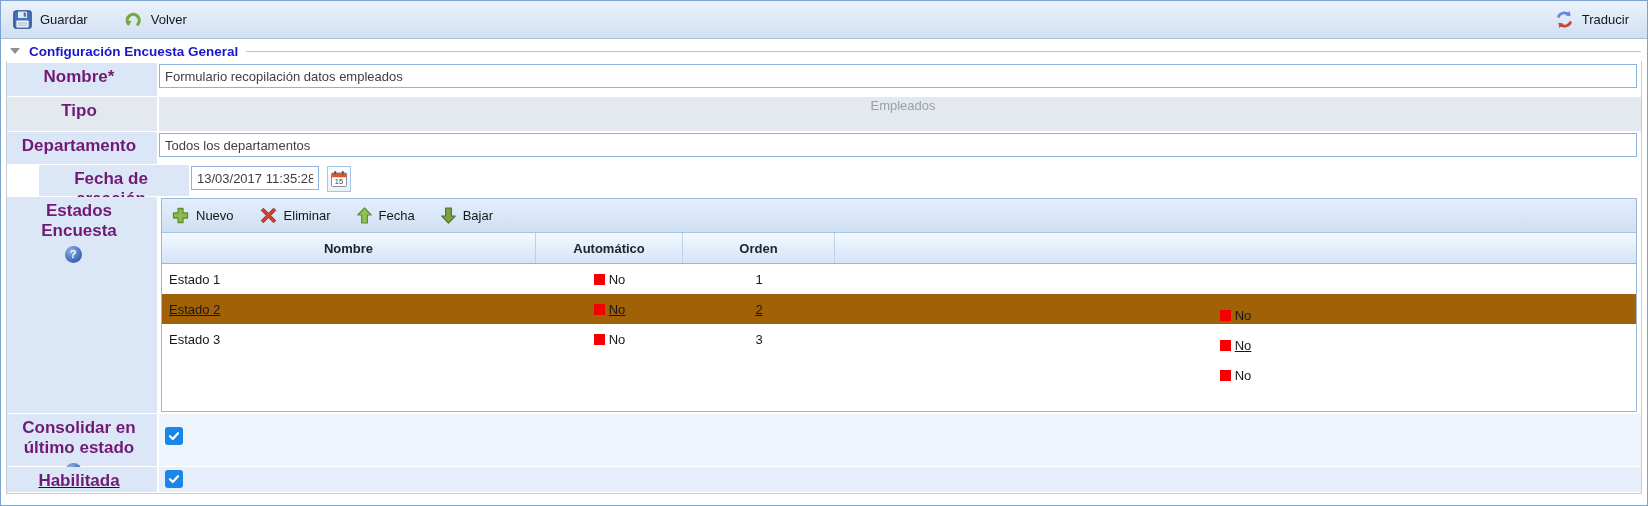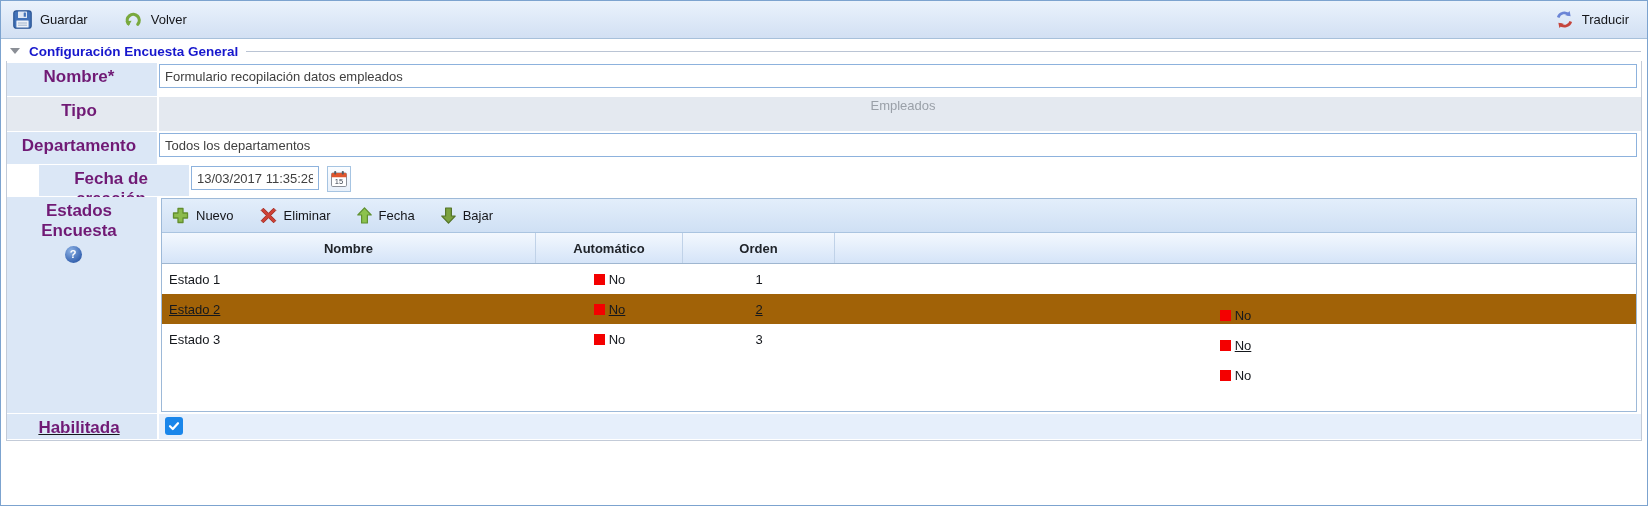--- a/index.html
+++ b/index.html
@@ -248,26 +248,39 @@
     <div class="c c-vuelta">
       <span class="redsq"></span>
                   <span>No</span>
     </div>
   </div>
             </div>
         </div>
       </div>
     </div>
 
-
-    <div class="frow" id="row-habilitada">
-      <div class="flabel">Habilitada</div>
+    <div class="frow" id="row-consolidar">
+      <div class="flabel label-stack">
+        <div>Consolidar en último estado</div>
+        <span class="help"></span>
+      </div>
       <div class="ffield">
         <span class="checkbox checked">
           <svg width="12" height="12" viewBox="0 0 12 12">
             <path d="M2 6.2 L4.8 9 L10 3.2" fill="none" stroke="#fff" stroke-width="2.2" stroke-linecap="round" stroke-linejoin="round"></path>
           </svg>
         </span>
       </div>
     </div>
 
+    <div class="frow" id="row-habilitada">
+      <div class="flabel">Habilitada</div>
+      <div class="ffield">
+        <span class="checkbox checked">
+          <svg width="12" height="12" viewBox="0 0 12 12">
+            <path d="M2 6.2 L4.8 9 L10 3.2" fill="none" stroke="#fff" stroke-width="2.2" stroke-linecap="round" stroke-linejoin="round"></path>
+          </svg>
+        </span>
+      </div>
+    </div>
+
   </div>
 </div>
 
 </body></html>

